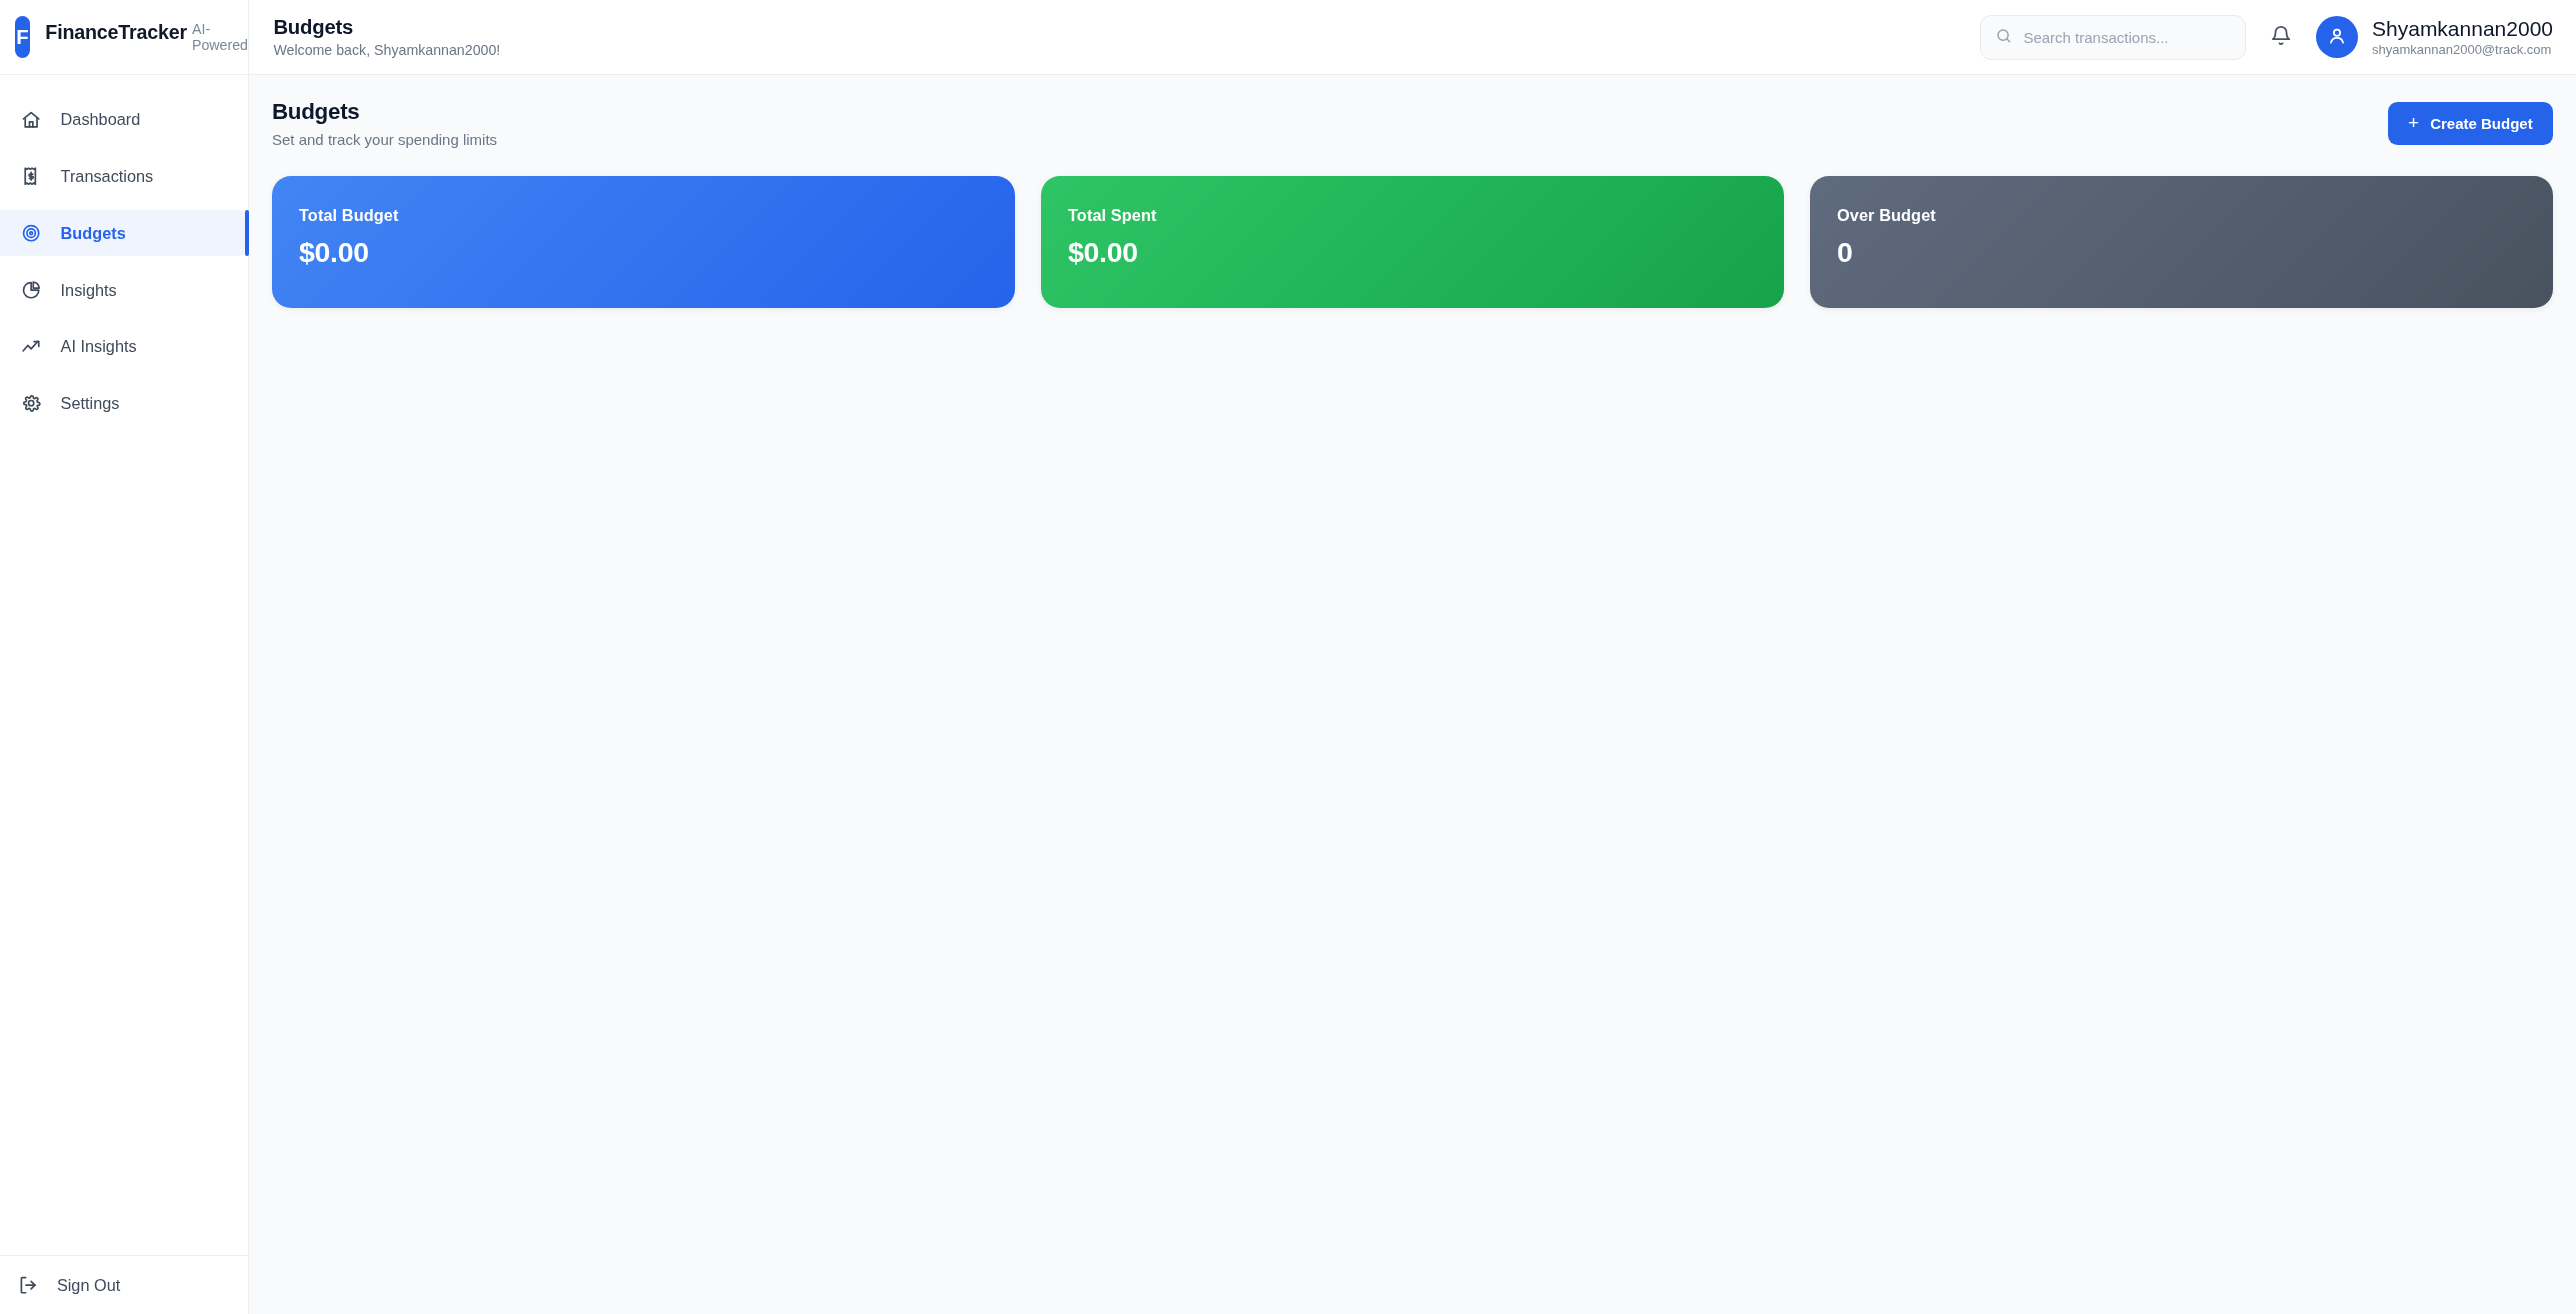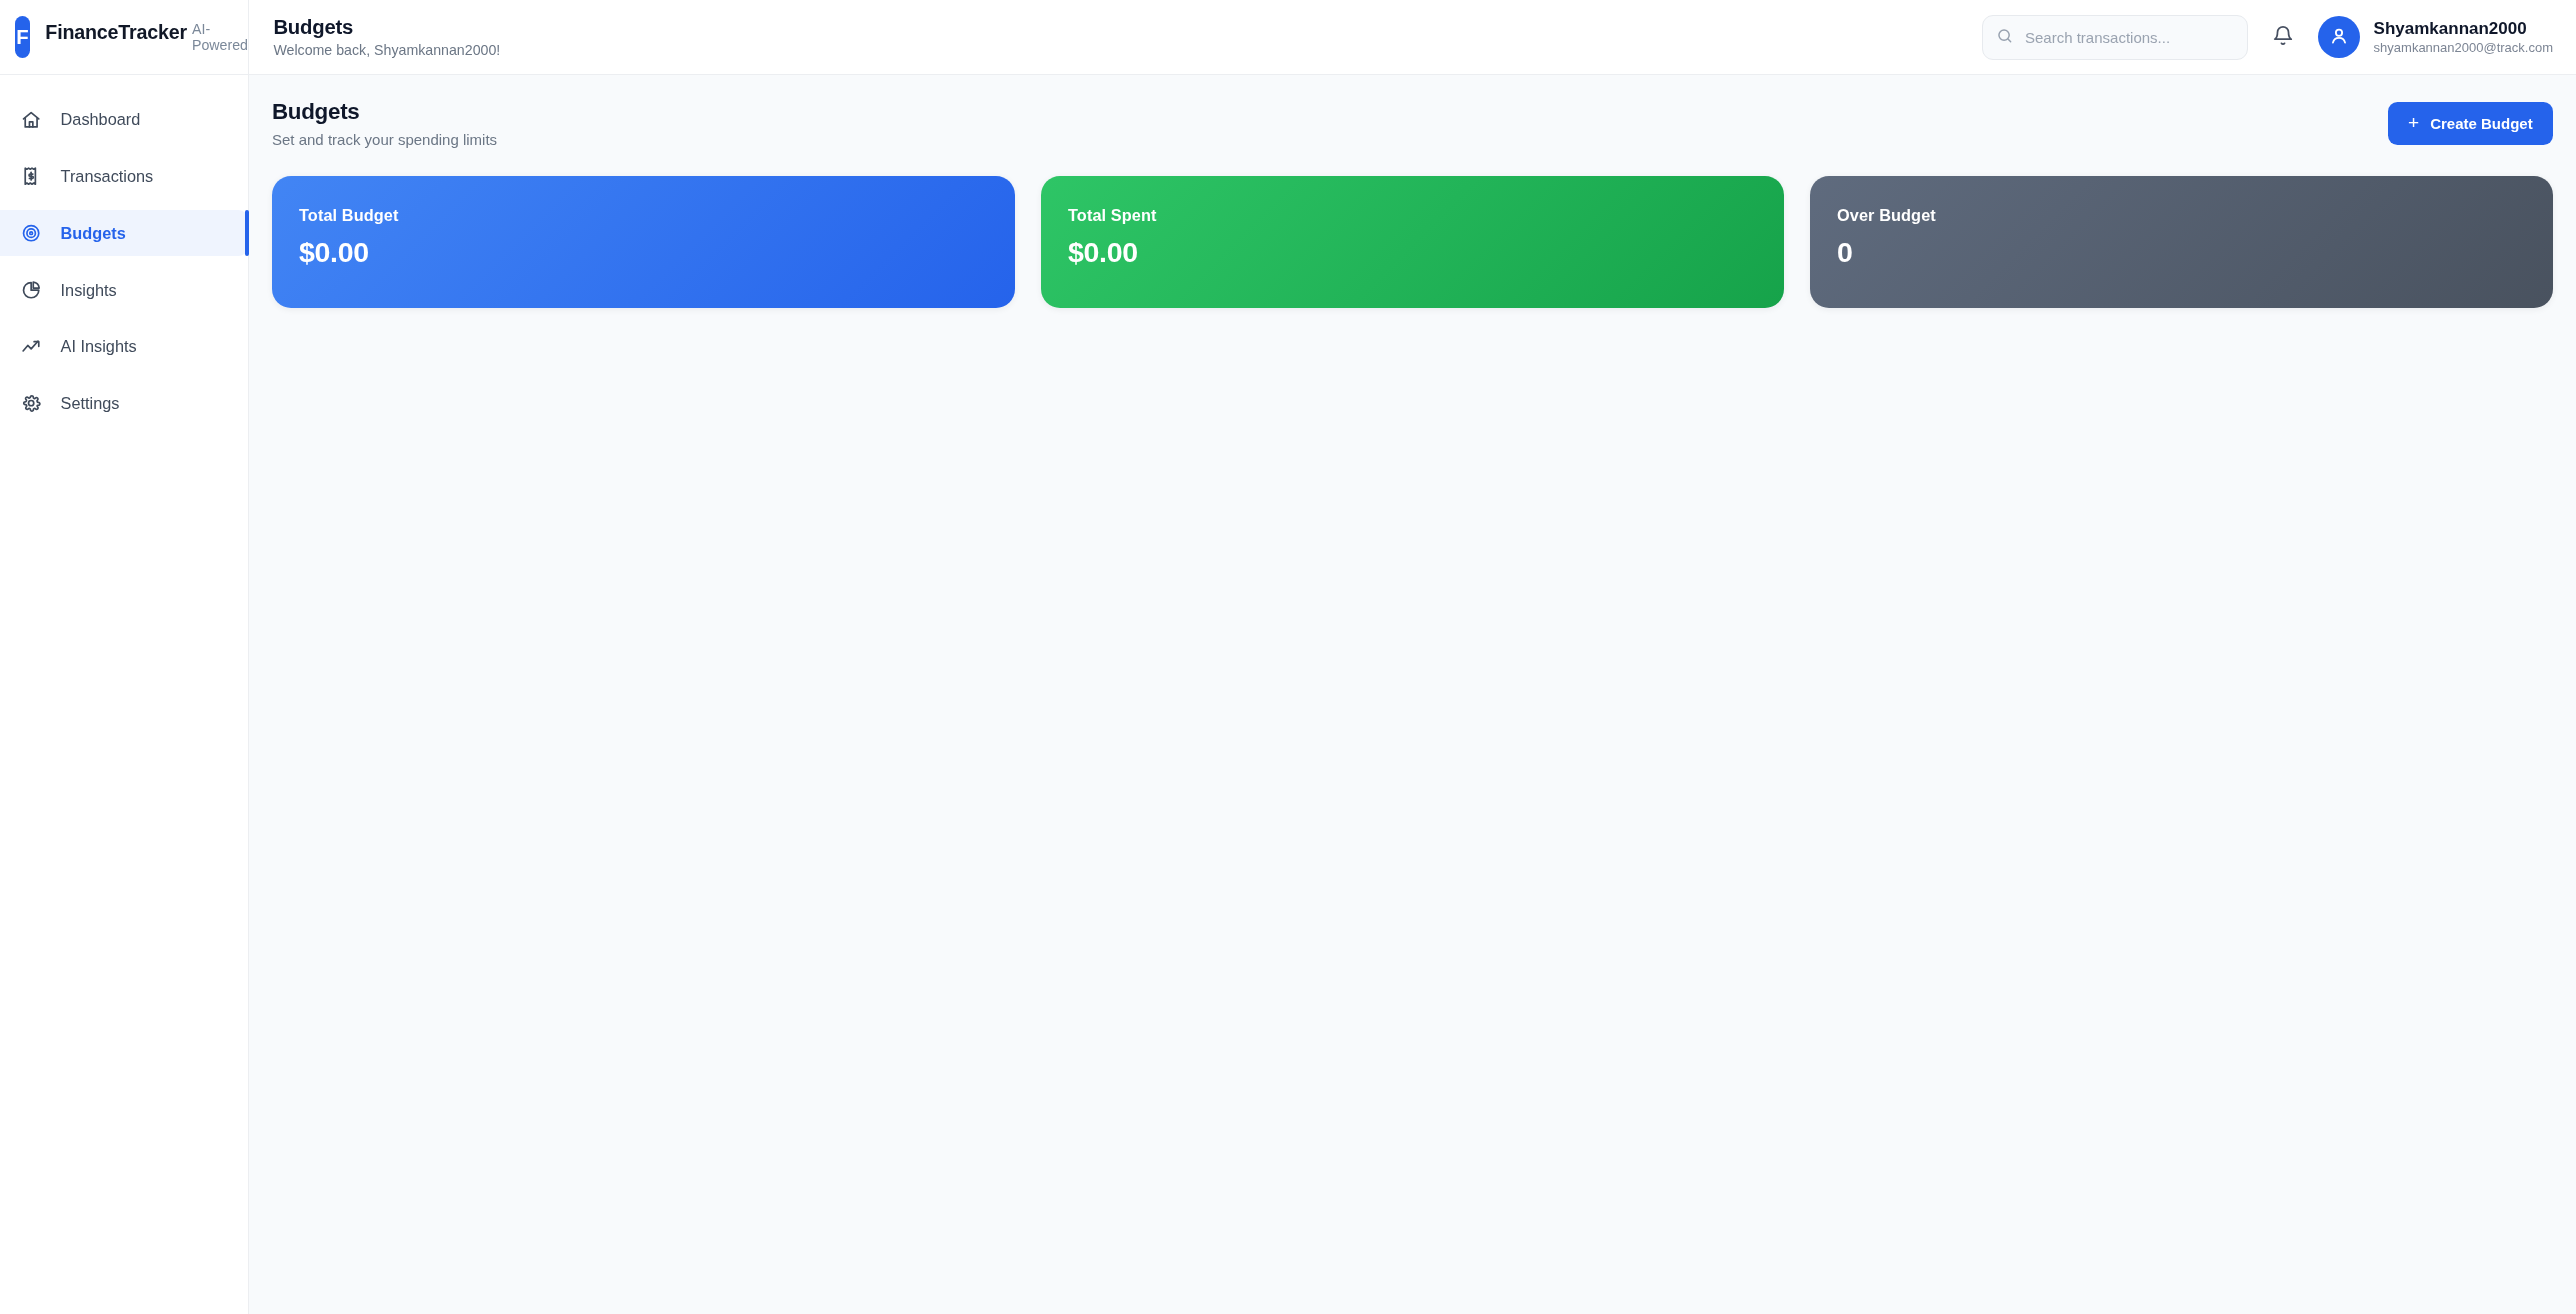--- a/index.html
+++ b/index.html
@@ -136,21 +136,21 @@
   .bell { width: 35px; height: 35px; display:flex; align-items:center; justify-content:center; cursor:pointer;}
   .bell svg { stroke: #475061; }
   .user { display: flex; align-items: center; gap: 13.6px; cursor: pointer; }
   .avatar {
     width: 42px; height: 42px; border-radius: 50%;
     background: #2563eb;
     display: flex; align-items: center; justify-content: center;
   }
   .avatar svg { stroke: #ffffff; }
   .user-text { display: flex; flex-direction: column; gap: 0.7px; align-items: flex-start;}
-  .user-name { font-size: 17px; font-weight: 700; color: #0f172a; }
+  .user-name { font-size: 21px; font-weight: 400; color: #0f172a; }
   .user-mail { font-size: 13px; color: #7c8594; }
 
   
   .content { flex: 1 1 auto; padding: 24.4px 23px 0 23px; overflow: hidden; }
   .page-head {
     display: flex; align-items: flex-start; justify-content: space-between;
     margin-bottom: 28.5px;
   }
   .page-head-left { display:flex; flex-direction: column; gap: 5.4px; }
   .page-title { font-size: 22.4px; font-weight: 700; color: #0f172a; letter-spacing: -0.3px; }
@@ -279,20 +279,30 @@
             <path d="M19.2 14.6a1.4 1.4 0 0 0 .3 1.6l.1.1a1.7 1.7 0 1 1-2.4 2.4l-.1-.1a1.4 1.4 0 0 0-1.6-.3 1.4 1.4 0 0 0-.9 1.3v.2a1.7 1.7 0 1 1-3.4 0v-.1a1.4 1.4 0 0 0-.9-1.3 1.4 1.4 0 0 0-1.6.3l-.1.1a1.7 1.7 0 1 1-2.4-2.4l.1-.1a1.4 1.4 0 0 0 .3-1.6 1.4 1.4 0 0 0-1.3-.9H5a1.7 1.7 0 1 1 0-3.4h.1a1.4 1.4 0 0 0 1.3-.9 1.4 1.4 0 0 0-.3-1.6l-.1-.1a1.7 1.7 0 1 1 2.4-2.4l.1.1a1.4 1.4 0 0 0 1.6.3h.1a1.4 1.4 0 0 0 .9-1.3V5a1.7 1.7 0 1 1 3.4 0v.1a1.4 1.4 0 0 0 .9 1.3 1.4 1.4 0 0 0 1.6-.3l.1-.1a1.7 1.7 0 1 1 2.4 2.4l-.1.1a1.4 1.4 0 0 0-.3 1.6v.1a1.4 1.4 0 0 0 1.3.9h.2a1.7 1.7 0 1 1 0 3.4h-.1a1.4 1.4 0 0 0-1.3.9z"></path>
           </svg>
         </span>
         <span>Settings</span>
       </div>
 
     </nav>
 
     <div class="nav-spacer"></div>
 
+    <div class="signout">
+      <span class="ico">
+        <svg width="20.3" height="20.3" viewBox="0 0 24 24" fill="none" stroke-width="2" stroke-linecap="round" stroke-linejoin="round">
+          <path d="M9 3H5a1 1 0 0 0-1 1v16a1 1 0 0 0 1 1h4"></path>
+            <path d="M15.5 16.5 20 12l-4.5-4.5"></path>
+            <path d="M20 12H9.5"></path>
+        </svg>
+      </span>
+      <span>Sign Out</span>
+    </div>
 
   </aside>
 
   <section class="main">
 
     <header class="topbar">
       <div class="topbar-left">
         <div class="topbar-title">Budgets</div>
         <div class="topbar-sub">Welcome back, Shyamkannan2000!</div>
       </div>

